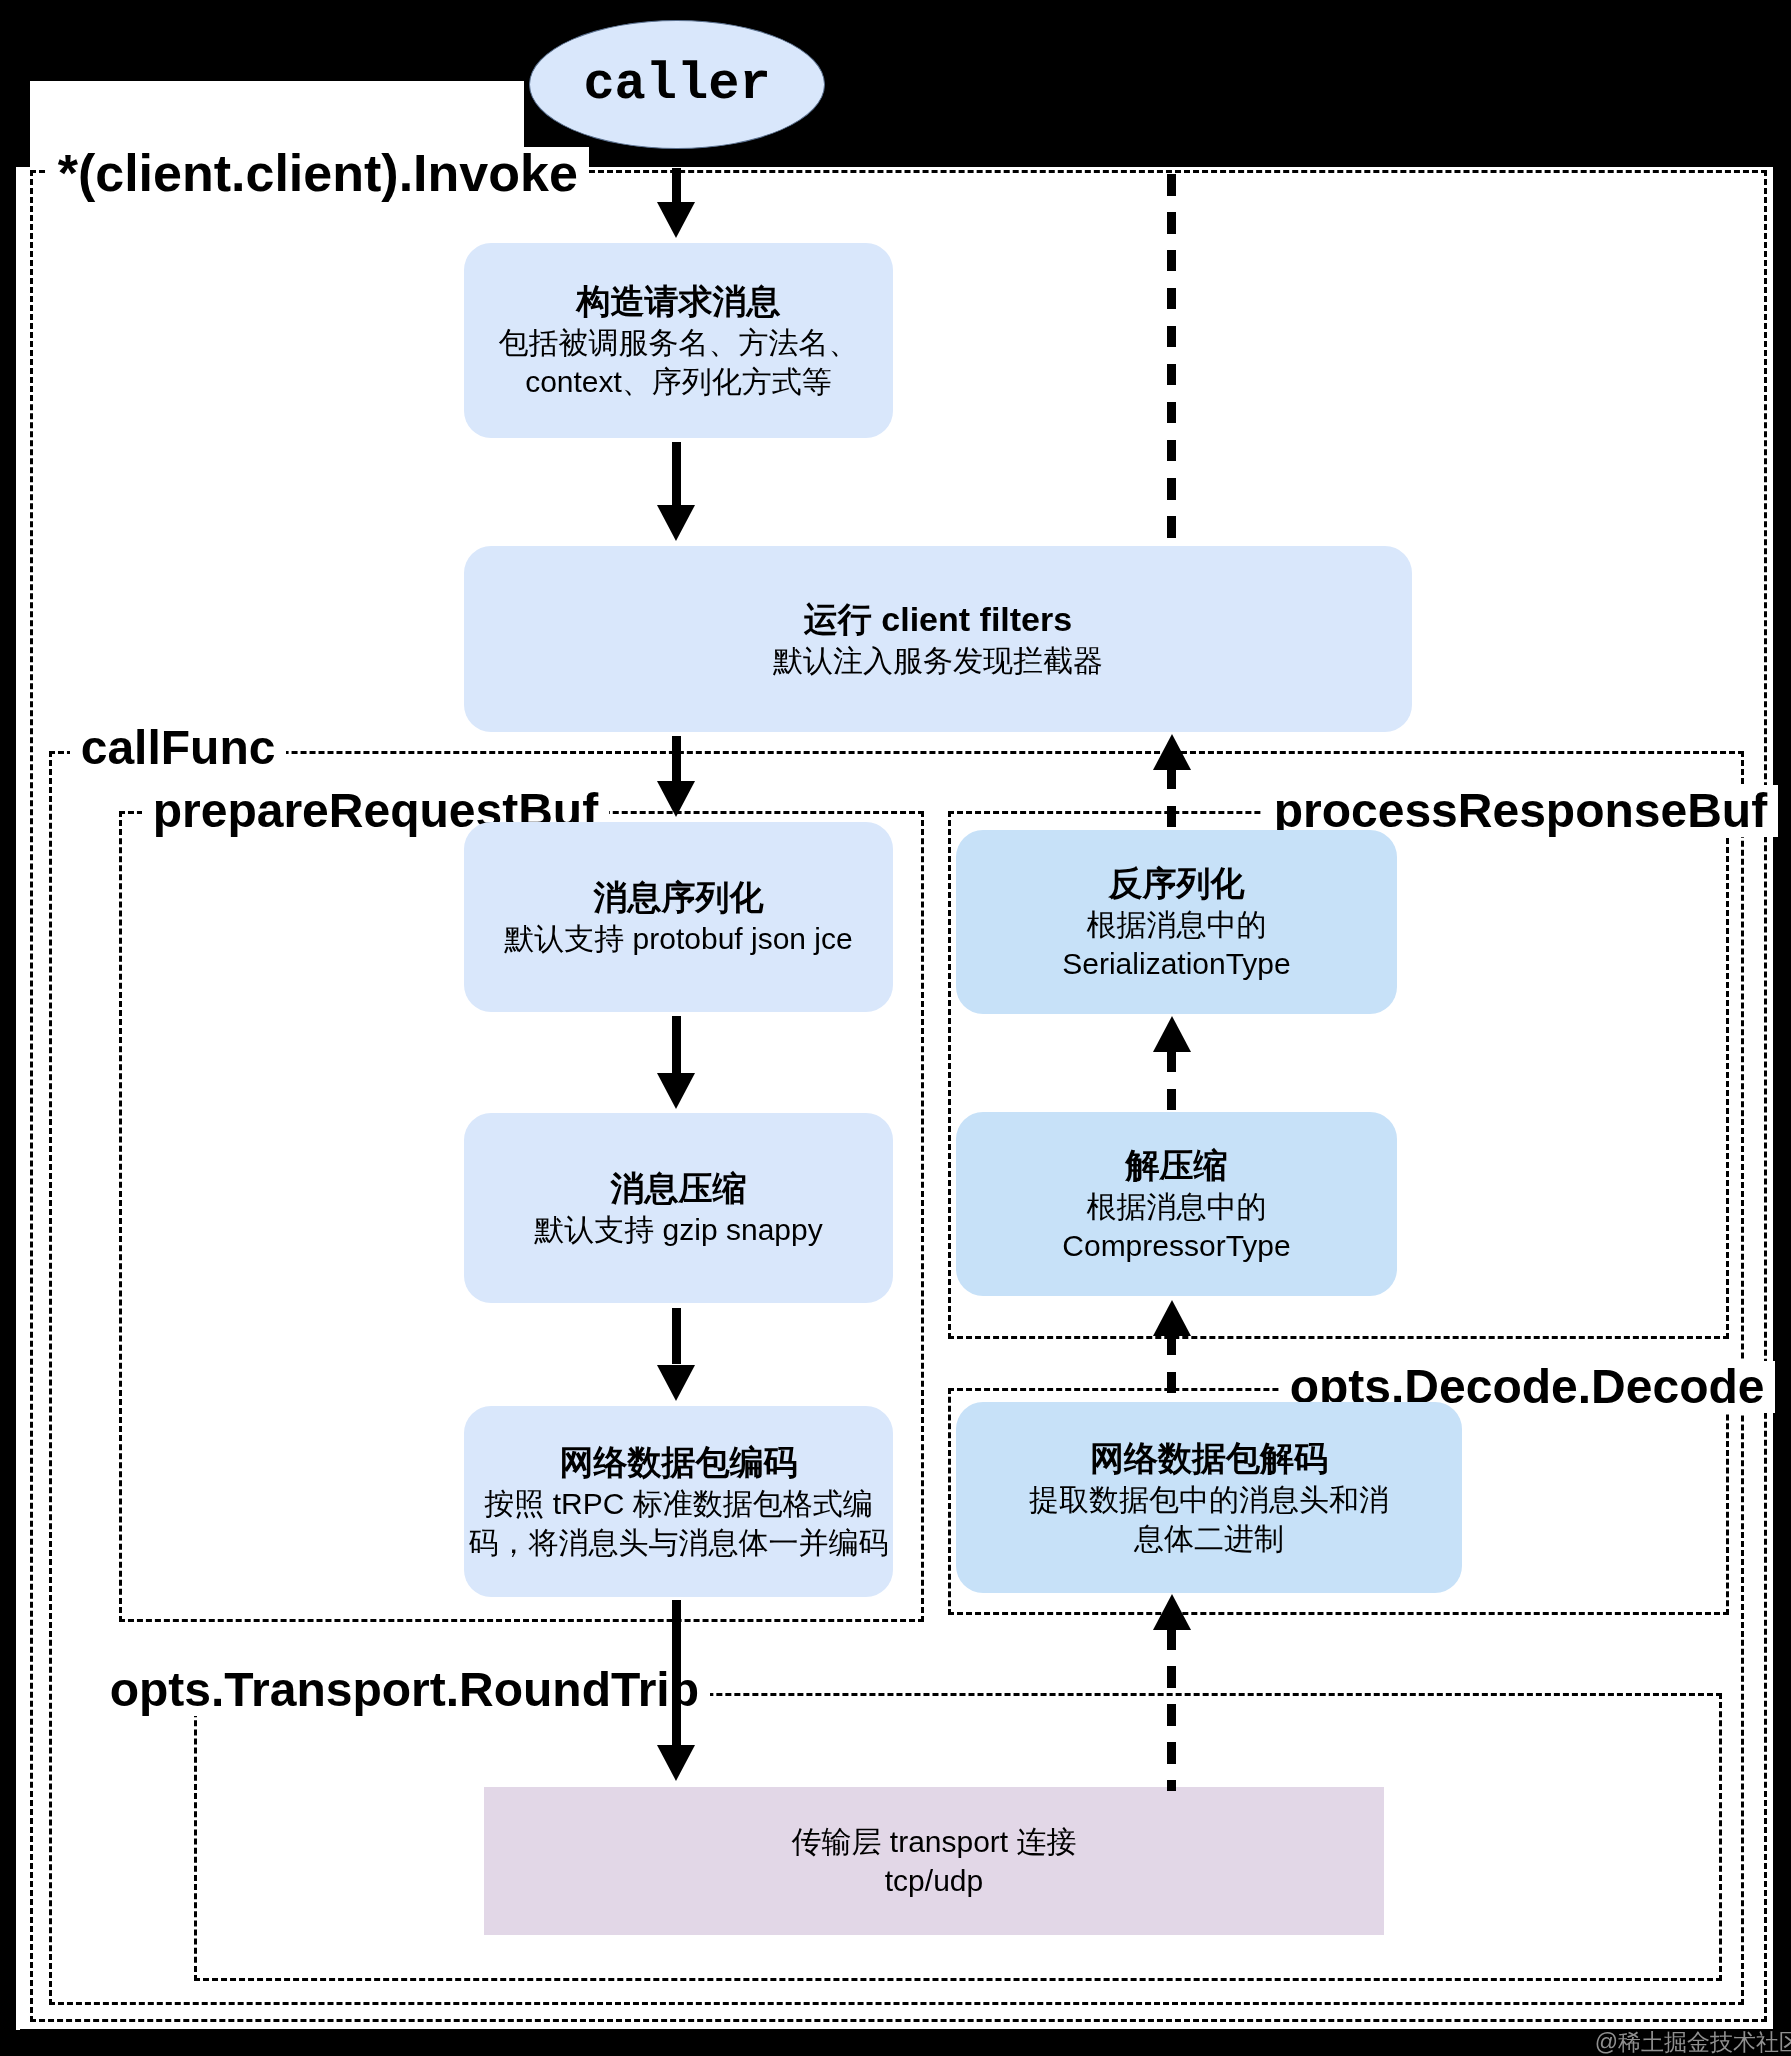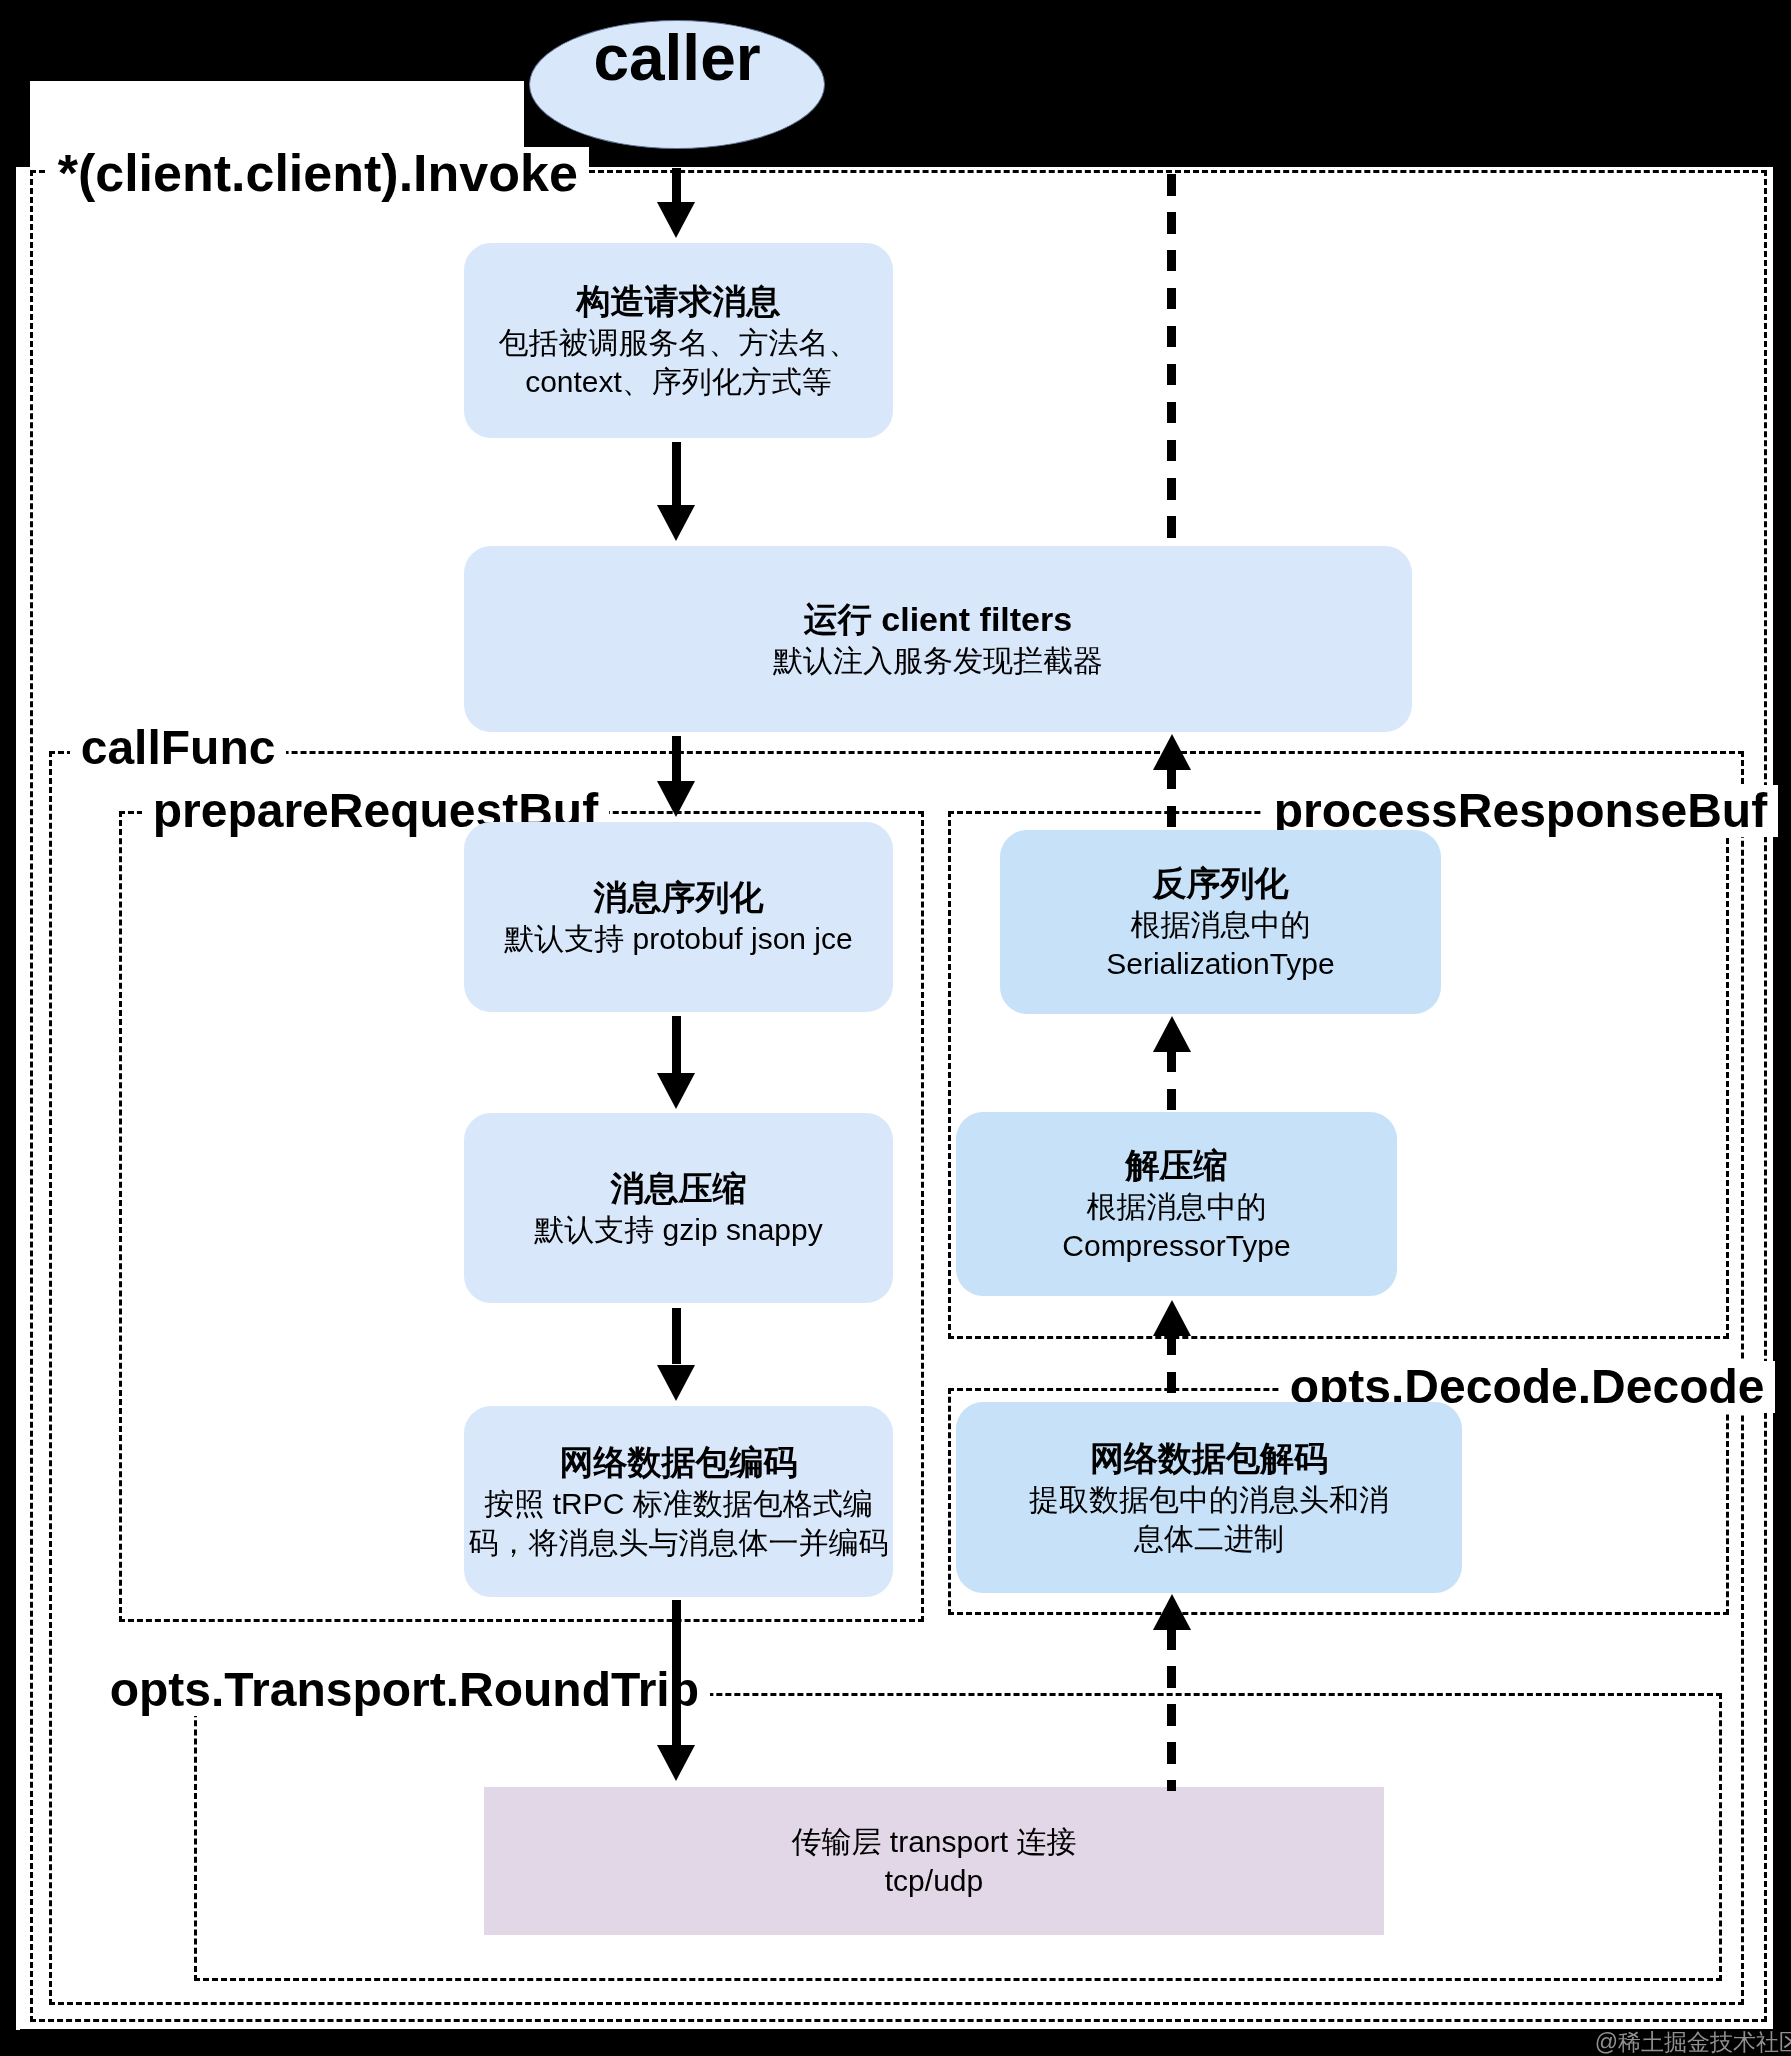--- a/index.html
+++ b/index.html
@@ -24,22 +24,22 @@
     text-align:center;background:var(--node-blue-light,#d9e7fb);
   }
   .node.deep{background:var(--node-blue,#c7e1f8);}
   .node.purple{background:var(--node-purple,#e2d7e7);border-radius:0;}
   .node .nt{font-weight:bold;font-size:34px;line-height:43px;}
   .node .nl{font-size:30px;line-height:39px;}
   
   .ellipse{
     border-radius:50%;background:var(--node-blue-light,#d9e7fb);
     border:1.8px solid #5b718f;box-sizing:border-box;
-    display:flex;justify-content:center;
-    font-weight:bold;font-size:64px;
+    display:flex;align-items:center;justify-content:center;
+    font-weight:bold;font-size:52px;font-family:Liberation Mono, monospace;
   }
   
   .shaft-solid{width:9px;background:#000;}
   .shaft-dash{
     width:9px;
     background:repeating-linear-gradient(180deg,#000 0,#000 21.5px,transparent 21.5px,transparent 38px);
   }
   .head-down{
     width:0;height:0;
     border-left:19px solid transparent;border-right:19px solid transparent;
@@ -100,21 +100,21 @@
     <div class="nt">消息压缩</div>
     <div class="nl">默认支持 gzip snappy</div>
   </div>
 
   <div class="abs node" style="left:464px;top:1406px;width:429px;height:191px;">
     <div class="nt">网络数据包编码</div>
     <div class="nl">按照 tRPC 标准数据包格式编</div>
     <div class="nl">码，将消息头与消息体一并编码</div>
   </div>
 
-  <div class="abs node deep" style="left:1000px;top:830px;width:441px;height:184px;">
+  <div class="abs node deep" style="left:956px;top:830px;width:441px;height:184px;">
     <div class="nt">反序列化</div>
     <div class="nl">根据消息中的</div>
     <div class="nl">SerializationType</div>
   </div>
 
   <div class="abs node deep" style="left:956px;top:1112px;width:441px;height:184px;">
     <div class="nt">解压缩</div>
     <div class="nl">根据消息中的</div>
     <div class="nl">CompressorType</div>
   </div>

